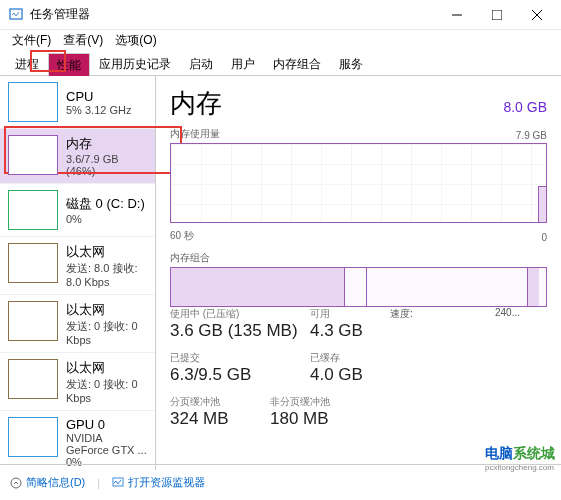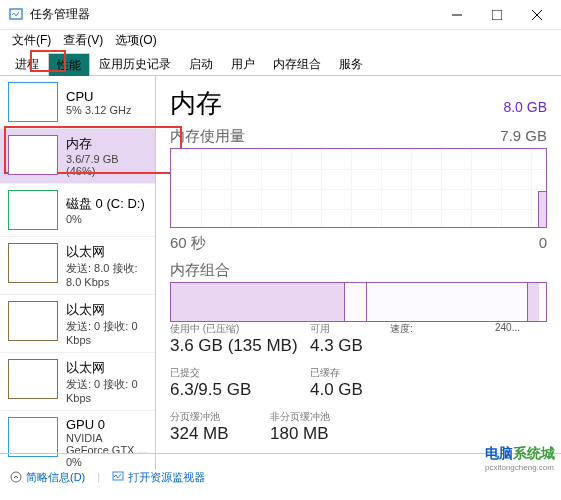--- a/index.html
+++ b/index.html
@@ -8,58 +8,58 @@
 .titlebar { display: flex; align-items: center; height: 30px; padding: 0 4px 0 8px; border-bottom: 1px solid #e8e8e8; }
 .titlebar .icon { width: 16px; height: 16px; margin-right: 6px; }
 .titlebar .title { font-size: 12px; flex: 1; }
 .winbtn { width: 40px; height: 28px; display: flex; align-items: center; justify-content: center; }
 
 .menubar { display: flex; height: 22px; padding-left: 6px; font-size: 12px; }
 .menubar span { padding: 2px 6px; }
 
 .tabs { display: flex; height: 24px; border-bottom: 1px solid #ccc; font-size: 12px; padding-left: 6px; }
 .tab { padding: 3px 8px; border: 1px solid transparent; border-bottom: none; cursor: default; }
-.tab.active { border-color: #ccc; background: #0f766e; position: relative; top: 1px; }
+.tab.active { border-color: #ccc; background: #be185d; position: relative; top: 1px; }
 .red-box { border: 2px solid #e53935; position: absolute; }
 
 .content { display: flex; height: calc(100% - 30px - 22px - 24px - 30px); }
 .sidebar { width: 156px; border-right: 1px solid #ccc; overflow: hidden; }
 .sb-item { display: flex; padding: 6px 8px; gap: 8px; border-bottom: 1px solid #f0f0f0; }
 .sb-item.selected { background: #e6d6f2; }
 .sb-thumb { width: 50px; height: 40px; border: 1px solid #999; background: #fff; flex-shrink: 0; position: relative; }
 .sb-thumb.purple { border-color: #9b59b6; }
 .sb-thumb.blue { border-color: #3498db; }
 .sb-thumb.green { border-color: #27ae60; }
 .sb-thumb.brown { border-color: #8b6f47; }
 .sb-info { display: flex; flex-direction: column; justify-content: center; font-size: 11px; color: #444; }
 .sb-info .name { font-size: 13px; color: #000; }
 
 .main { flex: 1; padding: 10px 14px; overflow: hidden; }
 .main-header { display: flex; justify-content: space-between; align-items: baseline; }
 .main-title { font-size: 26px; font-weight: 300; }
 .main-total { font-size: 14px; color: #6d28d9; }
-.chart-label { font-size: 15px; color: #666; display: flex; justify-content: space-between; margin-top: 6px; }
+.chart-label { font-size: 10px; color: #666; display: flex; justify-content: space-between; margin-top: 6px; align-items: flex-end; }
 .chart { height: 80px; border: 1px solid #9b59b6; background: #fff; position: relative; margin-top: 2px; }
 .chart-fill { position: absolute; bottom: 0; right: 0; height: 46%; width: 8px; background: #e8d6f2; border-left: 1px solid #9b59b6; border-top: 1px solid #9b59b6; }
 .chart-grid { position: absolute; inset: 0; background-image: linear-gradient(#eee 1px, transparent 1px), linear-gradient(90deg, #eee 1px, transparent 1px); background-size: 30px 20px; opacity: 0.6; }
 .chart-small { height: 40px; border: 1px solid #9b59b6; margin-top: 2px; background: #fcfaff; position: relative; }
 .chart-small .seg { position: absolute; top: 0; bottom: 0; background: #e8d6f2; }
 .chart-small .seg1 { left: 0; width: 46%; }
 .chart-small .seg2 { right: 2%; width: 3%; }
 .chart-small .line { position: absolute; top: 0; bottom: 0; width: 1px; background: #9b59b6; }
 
 .stats { display: flex; flex-wrap: wrap; font-size: 11px; color: #555; }
 .stat-group { width: 100px; margin-bottom: 10px; }
 .stat-group.wide { width: 140px; }
 .stat-label { font-size: 10px; color: #777; }
 .stat-value { font-size: 17px; color: #222; }
 .stat-row { display: flex; justify-content: space-between; font-size: 10px; color: #555; margin-bottom: 2px; }
 .stat-right { width: 130px; }
 
-.footer { position: absolute; bottom: 0; left: 0; right: 0; height: 47px; border-top: 1px solid #ccc; display: flex; align-items: center; padding: 0 10px; font-size: 11px; gap: 12px; }
+.footer { position: absolute; bottom: 0; left: 0; right: 0; height: 36px; border-top: 1px solid #ccc; display: flex; align-items: center; padding: 0 10px; font-size: 11px; gap: 12px; }
 .footer .link { color: #0066cc; cursor: pointer; display: flex; align-items: center; gap: 4px; }
 .watermark { position: absolute; right: 6px; bottom: 28px; font-size: 14px; white-space: nowrap; color: #0a5bc4; font-weight: bold; text-shadow: 0 0 2px #fff; }
 .watermark .sub { font-size: 8px; color: #888; font-weight: normal; display: block; }
 .watermark .green { color: #3a9d3a; }
 </style>
 </head>
 <body>
 
 <div class="titlebar">
   <span class="icon">

